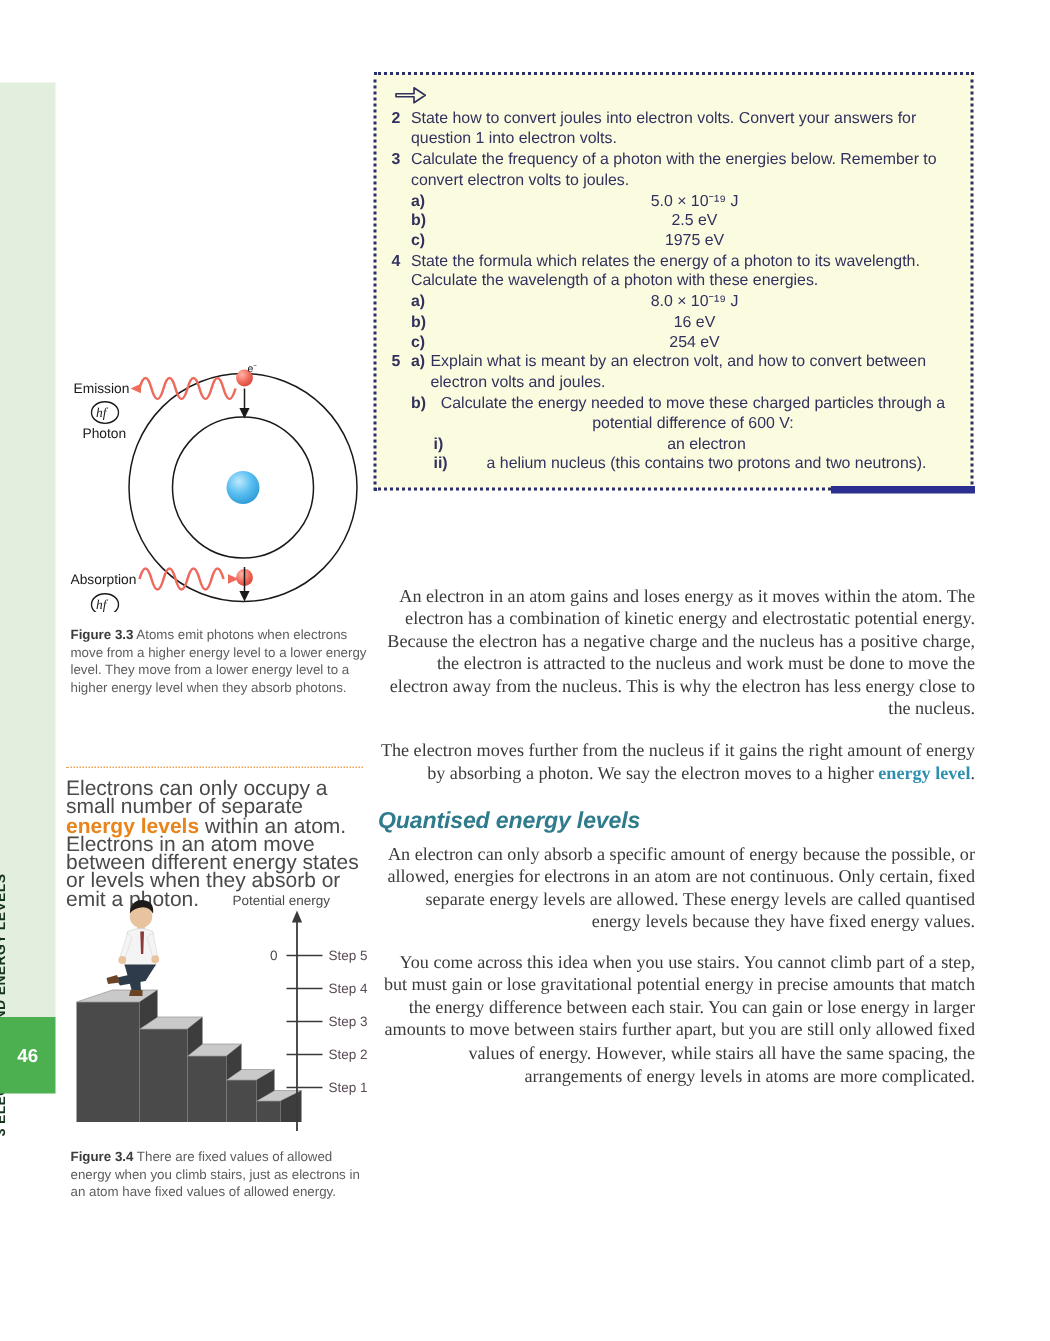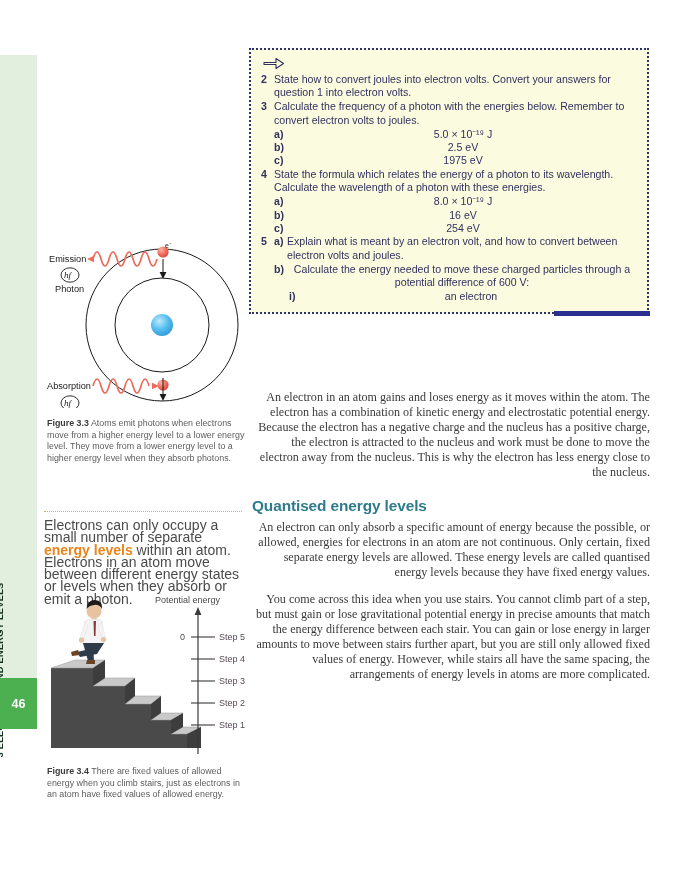--- a/index.html
+++ b/index.html
@@ -243,32 +243,37 @@
     <span class="q-text">Explain what is meant by an electron volt, and how to convert between electron volts and joules.</span>
   </div>
   <div class="q-sub">
     <span class="q-sub-label-wide">b)</span>
     <span class="q-sub-text">Calculate the energy needed to move these charged particles through a potential difference of 600 V:</span>
   </div>
   <div class="q-subsub">
     <span class="q-subsub-label">i)</span>
     <span class="q-sub-text">an electron</span>
   </div>
+  <div class="q-subsub">
+    <span class="q-subsub-label">ii)</span>
+    <span class="q-sub-text">a helium nucleus (this contains two protons and two neutrons).</span>
+  </div>
 
   <div id="blue-rule"></div>
 </div>
 
 <div id="right-col">
 
 
   <p class="body-p">An electron in an atom gains and loses energy as it moves within the atom. The electron has a combination of kinetic energy and electrostatic potential energy. Because the electron has a negative charge and the nucleus has a positive charge, the electron is attracted to the nucleus and work must be done to move the electron away from the nucleus. This is why the electron has less energy close to the nucleus.</p>
 
-
-
-  <h2 class="section-head" style="margin-top:16px;">Quantised energy levels</h2>
+  <p class="body-p"><span>The electron moves further from the nucleus if it gains the right amount of energy by absorbing a photon. We say the electron moves to a higher </span><span class="kw-blue">energy level</span>.</p>
+
+
+  <h2 class="section-head" style="margin-top:16px;font-style:italic;">Quantised energy levels</h2>
 
   <p class="body-p">An electron can only absorb a specific amount of energy because the possible, or allowed, energies for electrons in an atom are not continuous. Only certain, fixed separate energy levels are allowed. These energy levels are called quantised energy levels because they have fixed energy values.</p>
   <p class="body-p">You come across this idea when you use stairs. You cannot climb part of a step, but must gain or lose gravitational potential energy in precise amounts that match the energy difference between each stair. You can gain or lose energy in larger amounts to move between stairs further apart, but you are still only allowed fixed values of energy. However, while stairs all have the same spacing, the arrangements of energy levels in atoms are more complicated.</p>
 </div>
 
 <svg id="atom-figure" viewBox="0 0 198 165">
 
   <circle cx="115" cy="82" r="76" fill="none" stroke="#1a1a1a" stroke-width="1"></circle>
 
   <circle cx="115" cy="82" r="47" fill="none" stroke="#1a1a1a" stroke-width="1"></circle>

